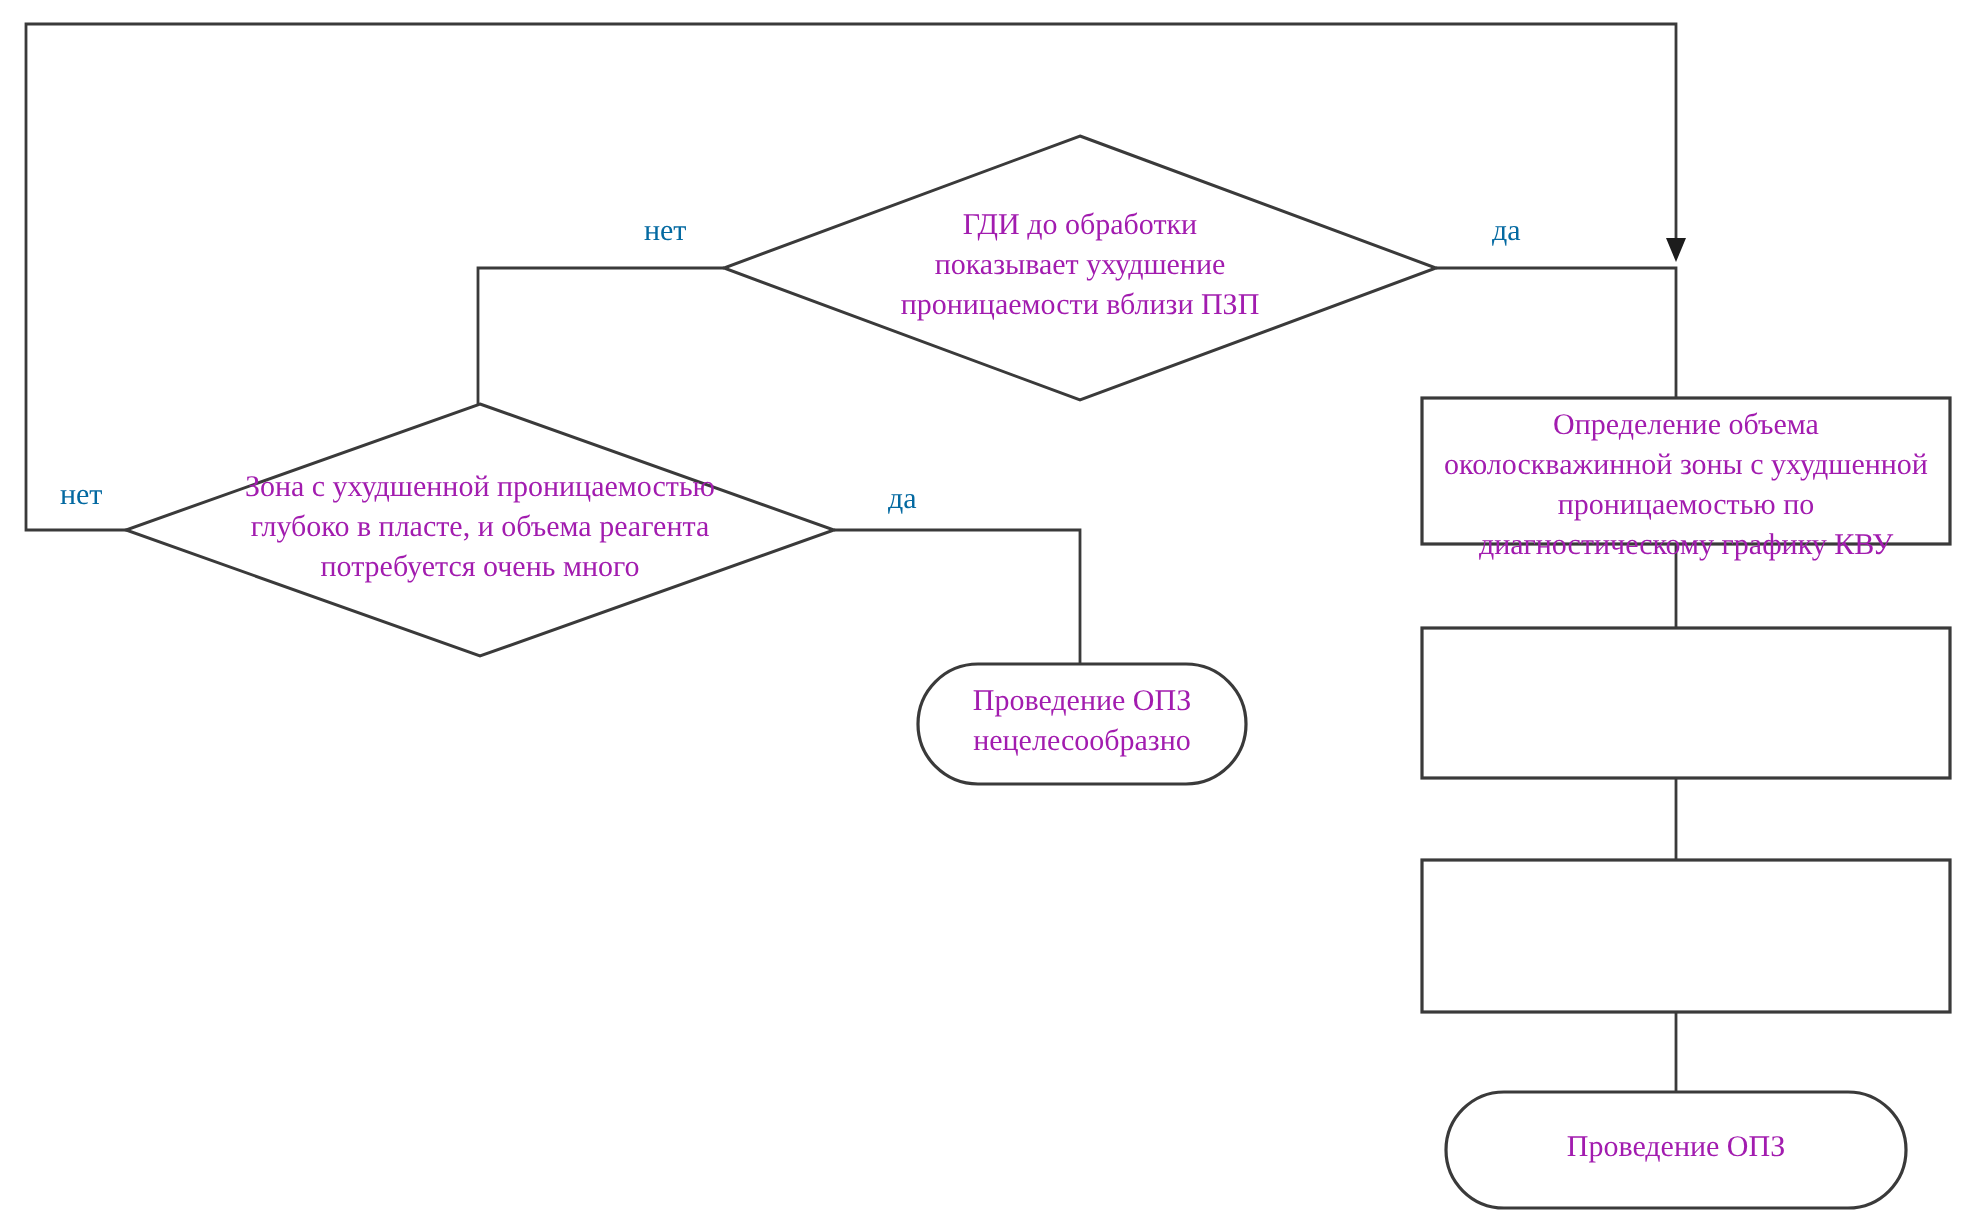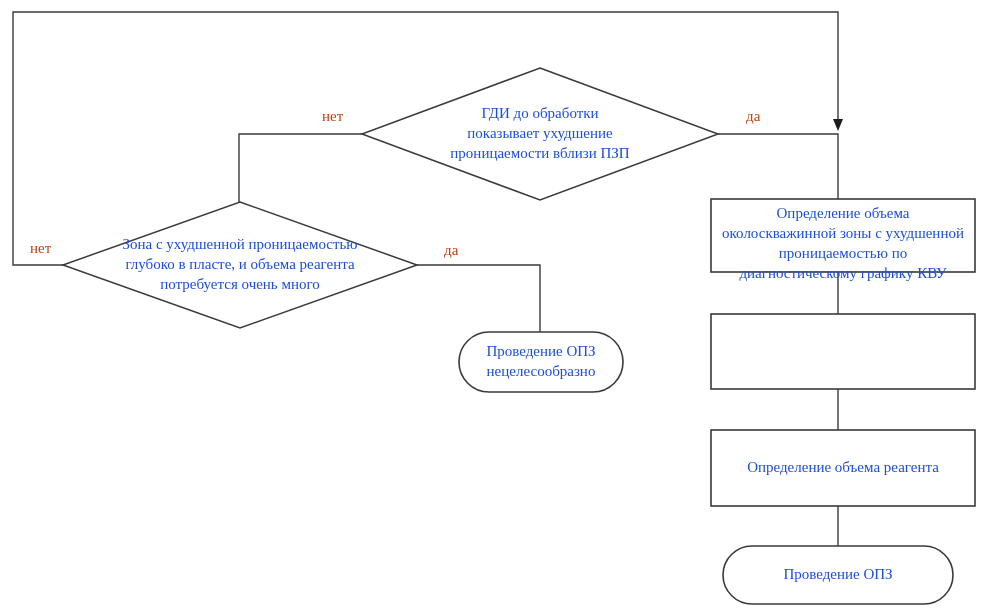--- a/index.html
+++ b/index.html
@@ -24,26 +24,26 @@
     height: 612px;
   }
   .node-text {
     position: absolute;
     display: flex;
     align-items: center;
     justify-content: center;
     text-align: center;
     font-size: 15px;
     line-height: 1.32;
-    color: #1d4ed8;
+    color: #a21caf;
   }
   .edge-label {
     position: absolute;
     font-size: 15px;
-    color: #c2410c;
+    color: #0369a1;
     white-space: nowrap;
   }
   
   .t-decision-gdi   { left: 445px; top:  90px; width: 190px; height:  88px; }
   .t-decision-zone  { left: 115px; top: 220px; width: 250px; height:  90px; }
   .t-term-infeasible{ left: 463px; top: 334px; width: 156px; height:  56px; }
   .t-proc-volume    { left: 719px; top: 201px; width: 248px; height:  86px; }
   .t-proc-depth     { left: 719px; top: 316px; width: 248px; height:  71px; }
   .t-proc-reagent   { left: 719px; top: 432px; width: 248px; height:  72px; }
   .t-term-opz       { left: 731px; top: 548px; width: 214px; height:  54px; }
@@ -87,21 +87,20 @@
 
   <div class="node-text t-decision-gdi">ГДИ до обработки показывает ухудшение проницаемости вблизи ПЗП</div>
 
   <div class="node-text t-decision-zone">Зона с ухудшенной проницаемостью глубоко в пласте, и объема реагента потребуется очень много</div>
 
   <div class="node-text t-term-infeasible">Проведение ОПЗ нецелесообразно</div>
 
   <div class="node-text t-proc-volume">Определение объема околоскважинной зоны с ухудшенной проницаемостью по диагностическому графику КВУ</div>
 
 
-  <div class="node-text t-proc-reagent">Определение объема реагента</div>
 
   <div class="node-text t-term-opz">Проведение ОПЗ</div>
 
   <span class="edge-label l-gdi-no">нет</span>
   <span class="edge-label l-gdi-yes">да</span>
   <span class="edge-label l-zone-no">нет</span>
   <span class="edge-label l-zone-yes">да</span>
 
 </div>
 

